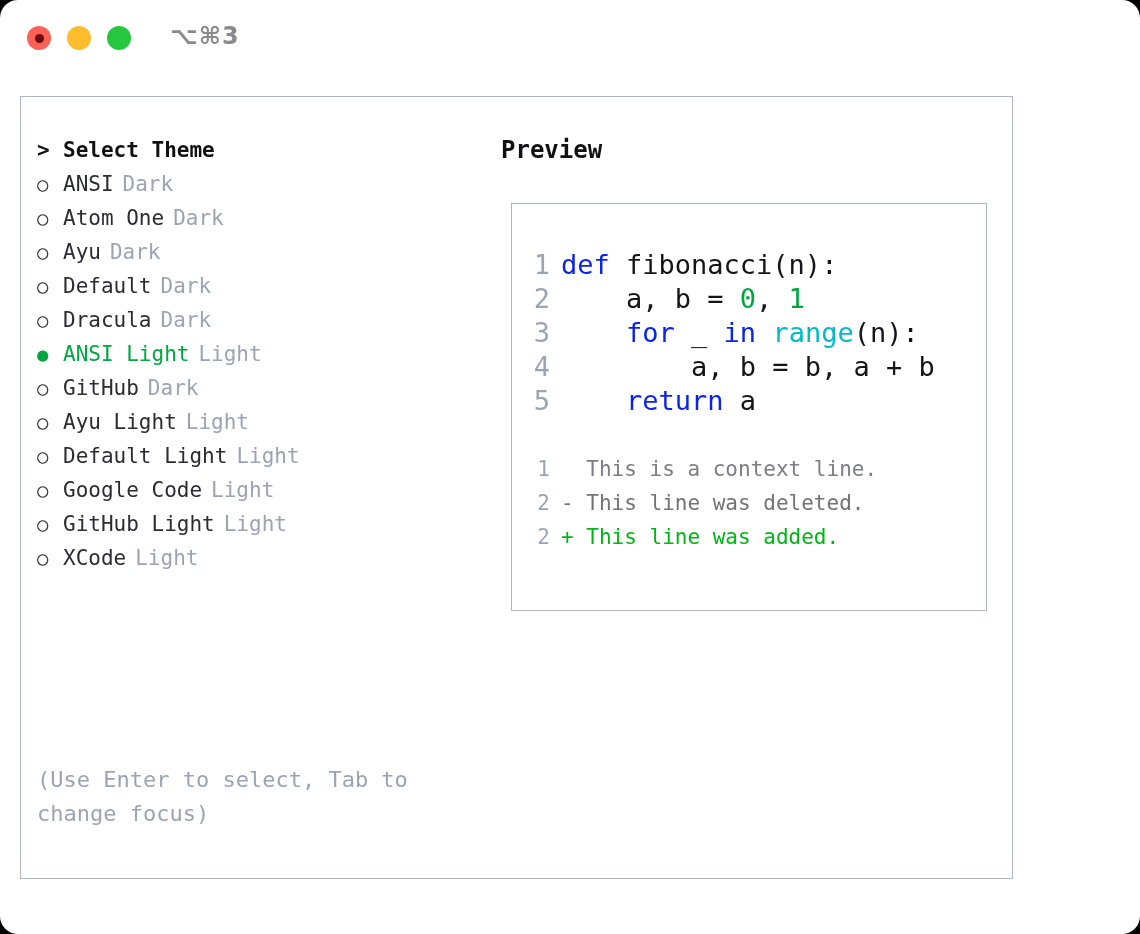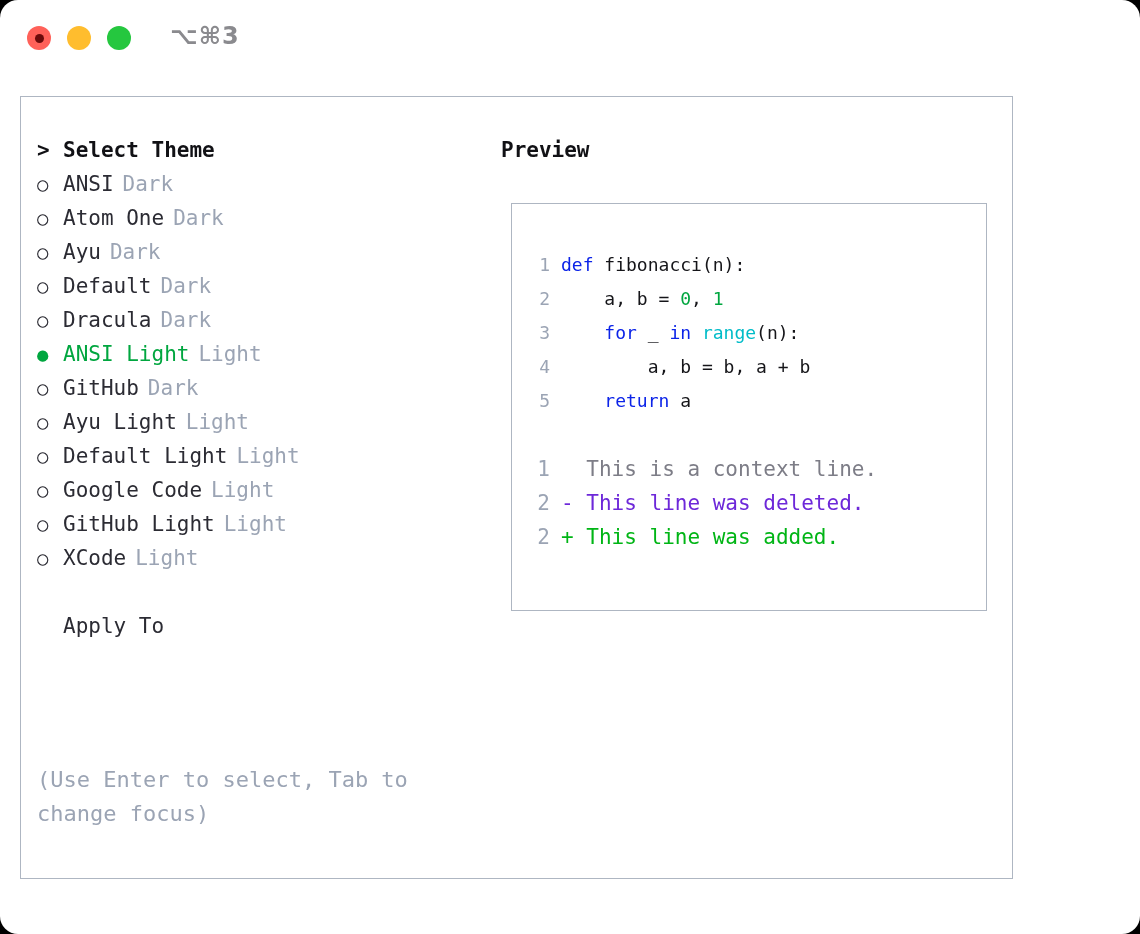--- a/index.html
+++ b/index.html
@@ -129,21 +129,21 @@
   }
 
   
   #right-col {
     position: absolute;
     left: 480px;
     top: 36px;
     width: 490px;
   }
   #preview-title {
-    font-size: 21px;
+    font-size: 24px;
     font-weight: bold;
     color: #111115;
     line-height: 34px;
     height: 34px;
   }
   #preview-box {
     position: absolute;
     left: 10px;
     top: 70px;
     width: 476px;
@@ -152,21 +152,21 @@
     box-sizing: border-box;
     background: #ffffff;
   }
   #code-area {
     position: absolute;
     left: 14px;
     top: 44px;
     right: 6px;
   }
   .code-line {
-    font-size: 18px;
+    font-size: 27px;
     line-height: 34px;
     height: 34px;
     white-space: pre;
   }
   .lnum {
     display: inline-block;
     width: 24px;
     text-align: right;
     color: #9BA4B4;
     margin-right: 11px;
@@ -183,21 +183,21 @@
     top: 248px;
     right: 6px;
   }
   .diff-line {
     font-size: 21px;
     line-height: 34px;
     height: 34px;
     white-space: pre;
   }
   .diff-ctx { color: #7D7D87; }
-  .diff-del { color: #6d28d9; }
+  .diff-del { color: #737373; }
   .diff-add { color: #00B515; }
 </style>
 </head>
 <body>
 
 <div id="window">
 
   <div id="titlebar">
     <div class="light close">
       <span class="rec-dot"></span>
@@ -225,23 +225,20 @@
           <div class="row"><span class="marker">○</span><span class="name">GitHub</span><span class="variant">Dark</span></div>
           <div class="row"><span class="marker">○</span><span class="name">Ayu Light</span><span class="variant">Light</span></div>
           <div class="row"><span class="marker">○</span><span class="name">Default Light</span><span class="variant">Light</span></div>
           <div class="row"><span class="marker">○</span><span class="name">Google Code</span><span class="variant">Light</span></div>
           <div class="row"><span class="marker">○</span><span class="name">GitHub Light</span><span class="variant">Light</span></div>
           <div class="row"><span class="marker">○</span><span class="name">XCode</span><span class="variant">Light</span></div>
         </div>
 
       <div class="row spacer"></div>
 
-      <div class="row plain">
-        <span class="marker">&nbsp;</span><span>Apply To</span>
-      </div>
 
     </div>
 
     <div id="hint">(Use Enter to select, Tab to change focus)</div>
 
     <div id="right-col">
       <div id="preview-title">Preview</div>
 
       <div id="preview-box">
         <div id="code-area">

